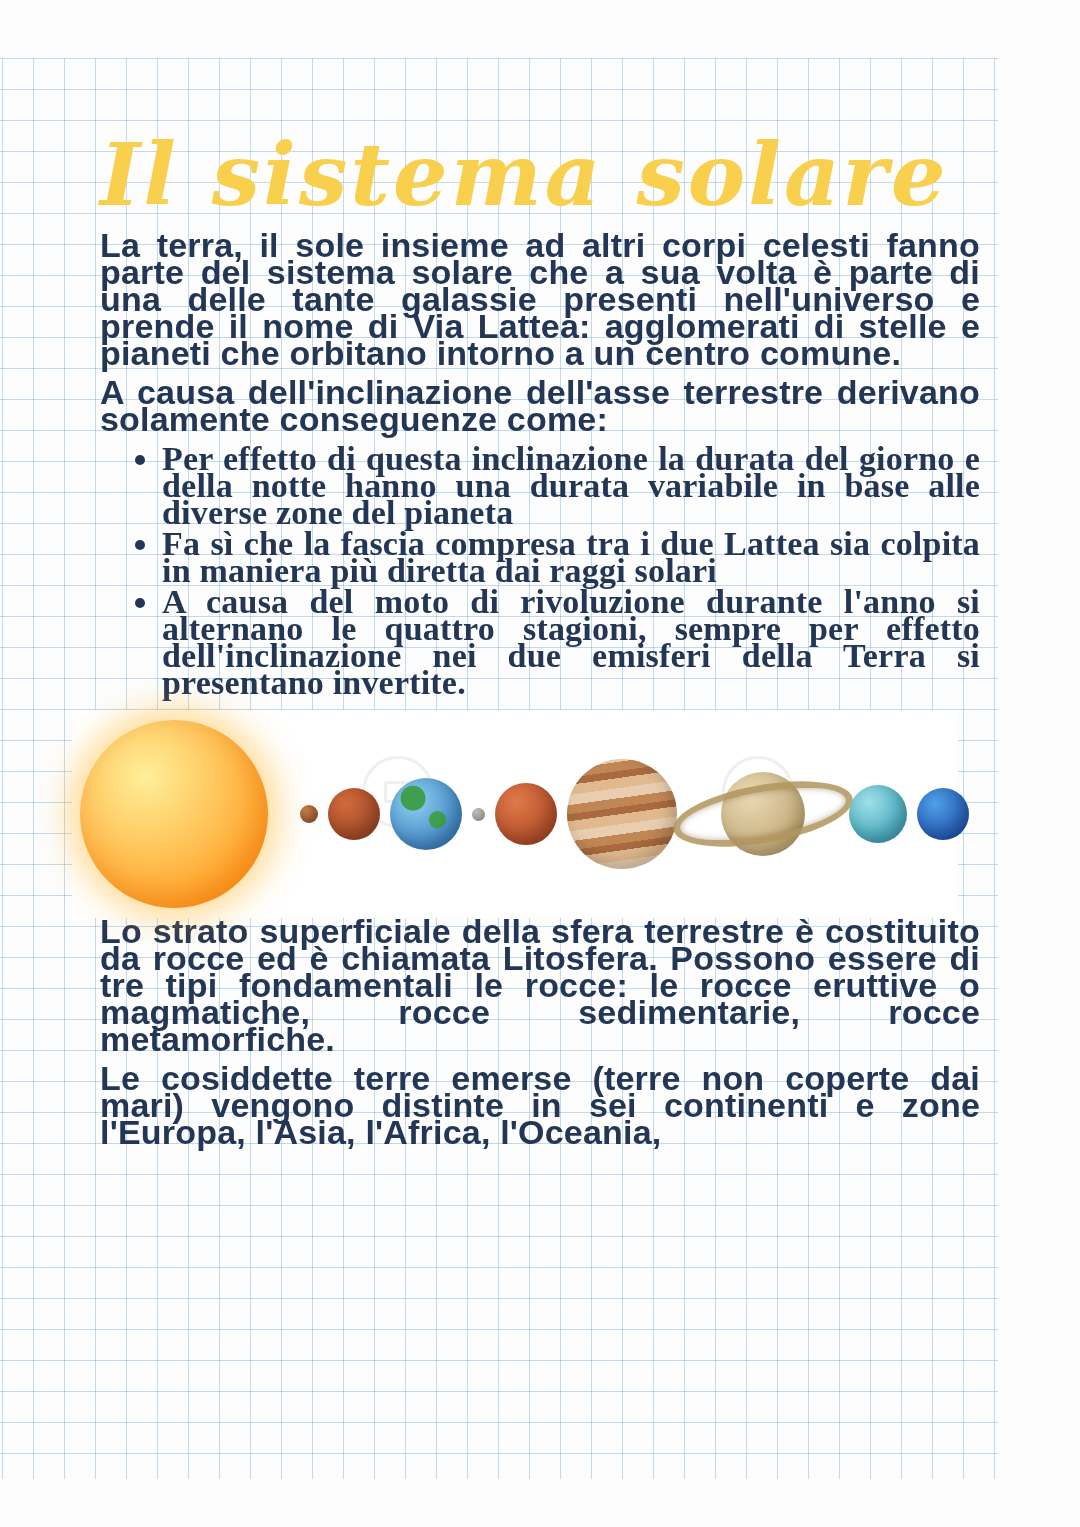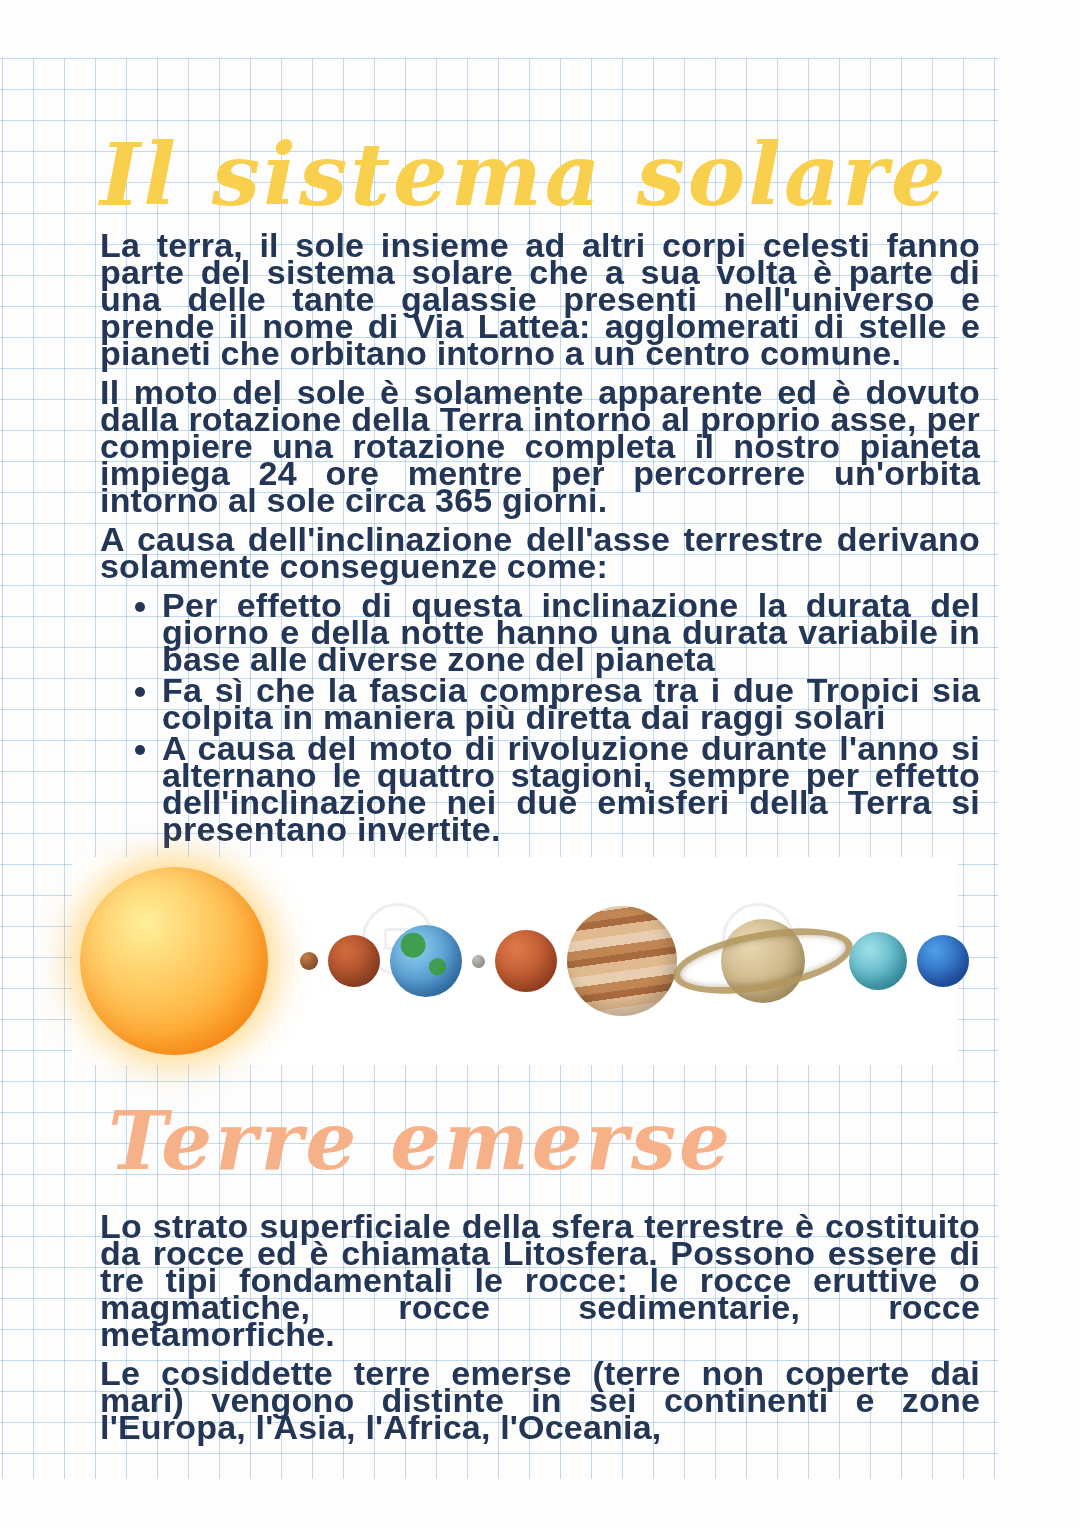--- a/index.html
+++ b/index.html
@@ -44,20 +44,21 @@
     font-size:34px;
     line-height:27px;
     font-weight:bold;
     letter-spacing:.2px;
     text-align:justify;
     margin:0 0 12px 0;
   }
   ul.notes-list{
     margin:2px 0 14px 0;
     padding-left:62px;
+    font-family:Liberation Serif, serif;
   }
   ul.notes-list li{
     margin-bottom:4px;
   }
   
   .solar-strip{
     position:relative;
     margin:14px 0 0 -28px;
     width:886px;
     height:208px;
@@ -103,27 +104,26 @@
 <body>
 
 <div class="grid"></div>
 
 <div class="content" style="color: rgb(36, 54, 85);">
 
   <h1 class="script-title" style="color: rgb(248, 208, 78);">Il sistema solare</h1>
 
   <p class="body-text">La terra, il sole insieme ad altri corpi celesti fanno parte del sistema solare che a sua volta è parte di una delle tante galassie presenti nell'universo e prende il nome di Via Lattea: agglomerati di stelle e pianeti che orbitano intorno a un centro comune.</p>
 
-  <p class="body-text">Il moto del sole è solamente apparente ed è dovuto dalla rotazione della Terra intorno al proprio asse, per compiere una rotazione completa il nostro pianeta impiega 24 ore mentre per percorrere un'orbita intorno al sole circa 365 giorni.</p>
 
   <p class="body-text">A causa dell'inclinazione dell'asse terrestre derivano solamente conseguenze come:</p>
 
   <ul class="notes-list">
     <li class="body-text">Per effetto di questa inclinazione la durata del giorno e della notte hanno una durata variabile in base alle diverse zone del pianeta</li>
-    <li class="body-text">Fa sì che la fascia compresa tra i due Tropici sia colpita in maniera più diretta dai raggi solari</li>
+    <li class="body-text">Fa sì che la fascia compresa tra i due Lattea sia colpita in maniera più diretta dai raggi solari</li>
     <li class="body-text">A causa del moto di rivoluzione durante l'anno si alternano le quattro stagioni, sempre per effetto dell'inclinazione nei due emisferi della Terra si presentano invertite.</li>
   </ul>
 
   <div class="solar-strip">
     <div class="wm one"></div>
     <div class="wm two"></div>
   <div class="planet-wrap">
         <div class="planet sun" style="height: 188px; width: 188px; background: radial-gradient(circle at 35% 30%, rgb(255, 239, 154), rgb(255, 138, 0));"></div>
       </div>
       <div class="planet-wrap">
@@ -149,19 +149,18 @@
         <div class="ring"></div>
       </div>
       <div class="planet-wrap">
         <div class="planet" style="height: 58px; width: 58px; background: radial-gradient(circle at 35% 30%, rgb(159, 224, 232), rgb(31, 143, 168));"></div>
       </div>
       <div class="planet-wrap">
         <div class="planet" style="height: 52px; width: 52px; background: radial-gradient(circle at 35% 30%, rgb(79, 159, 232), rgb(18, 63, 158));"></div>
       </div>
     </div>
 
-  <h2 class="script-title second" style="color: rgb(246, 177, 137);">Terre emerse</h2>
 
   <p class="body-text">Lo strato superficiale della sfera terrestre è costituito da rocce ed è chiamata Litosfera. Possono essere di tre tipi fondamentali le rocce: le rocce eruttive o magmatiche, rocce sedimentarie, rocce metamorfiche.</p>
 
   <p class="body-text">Le cosiddette terre emerse (terre non coperte dai mari) vengono distinte in sei continenti e zone l'Europa, l'Asia, l'Africa, l'Oceania,</p>
 
 </div>
 
 </body></html>

